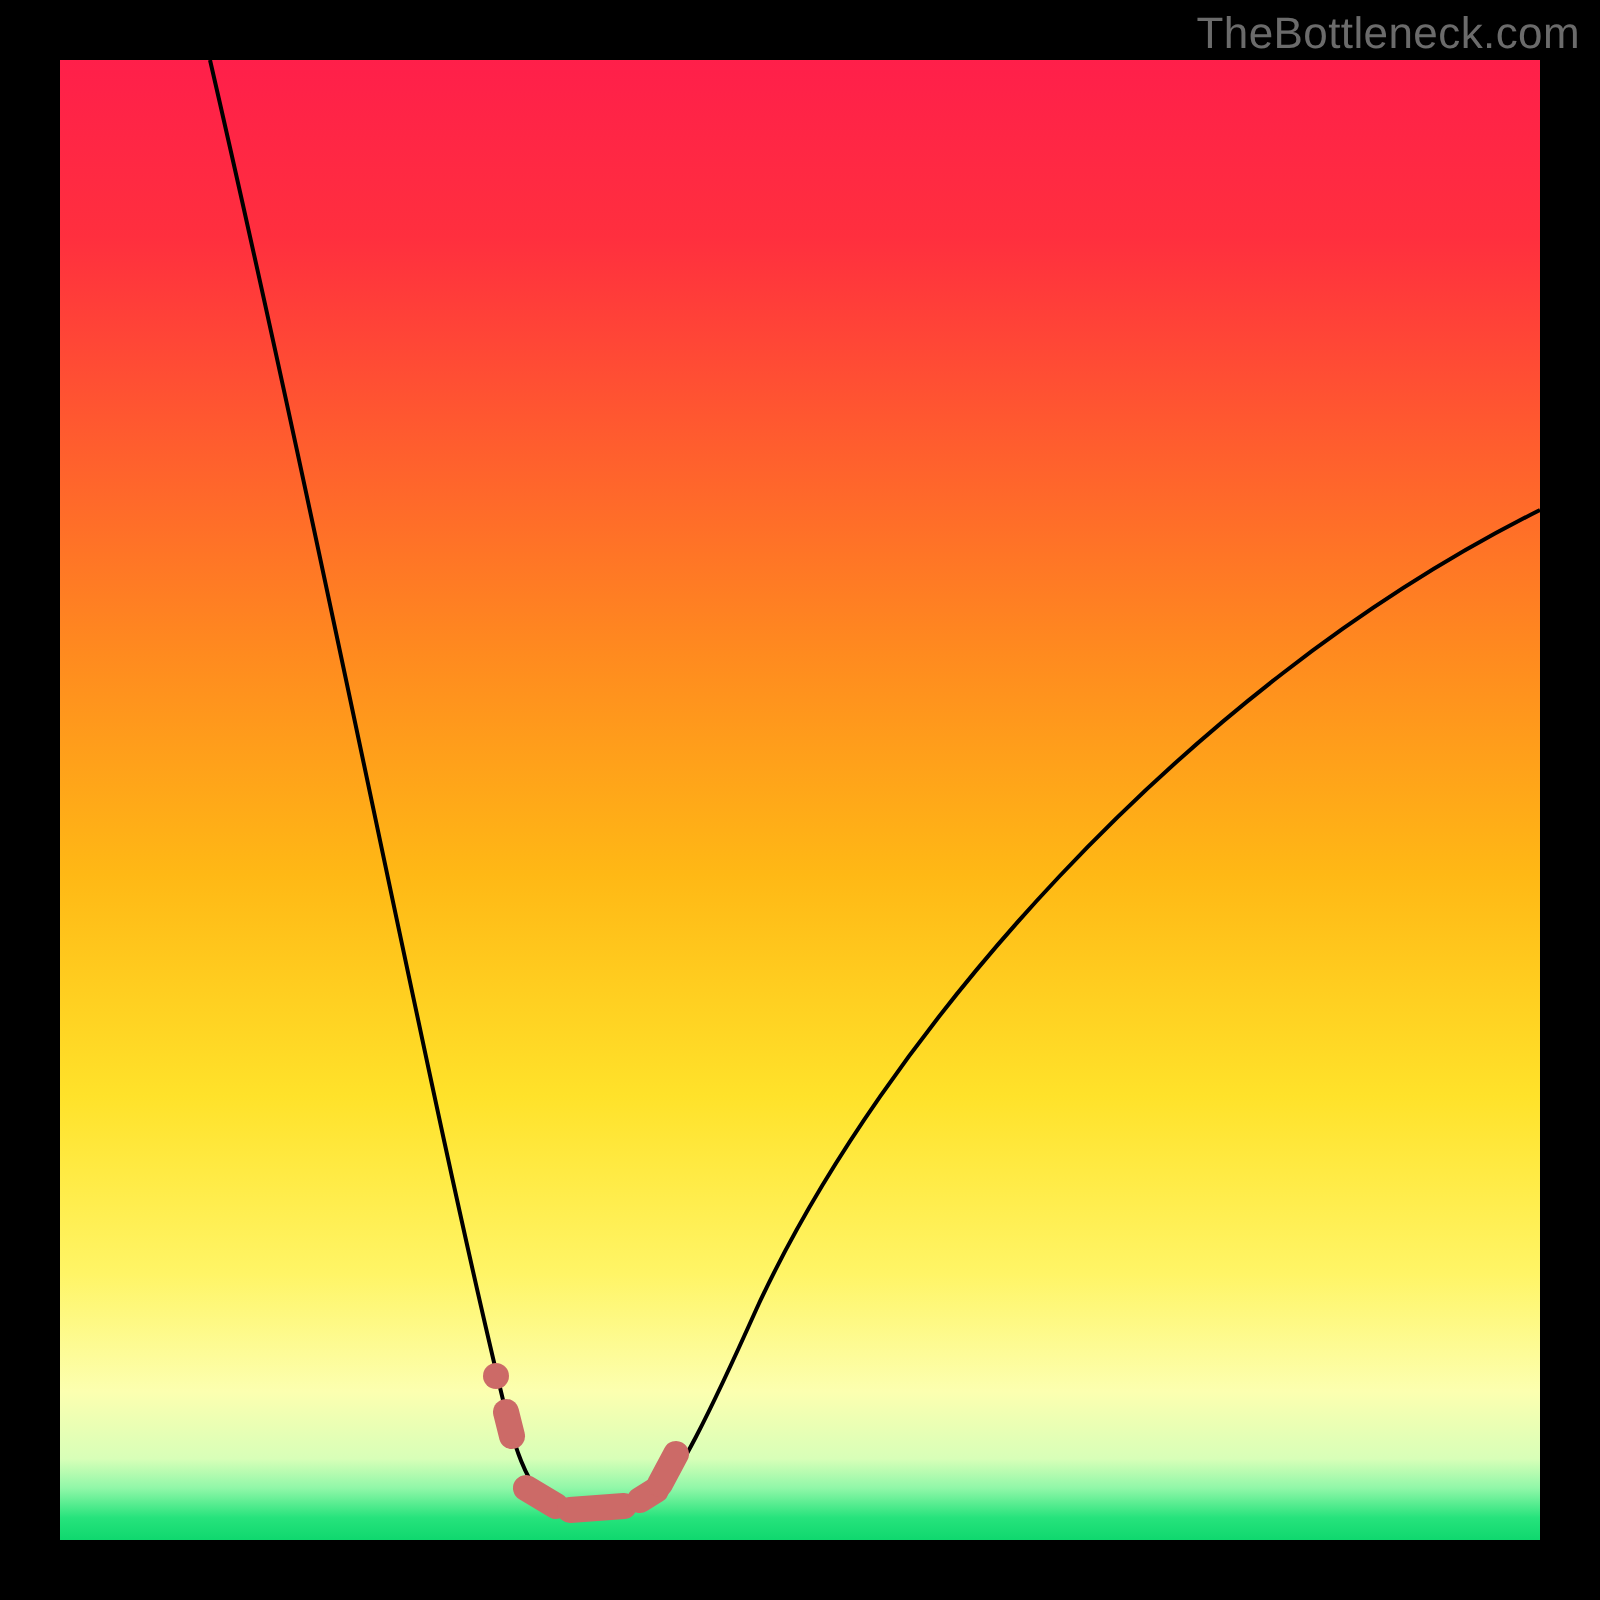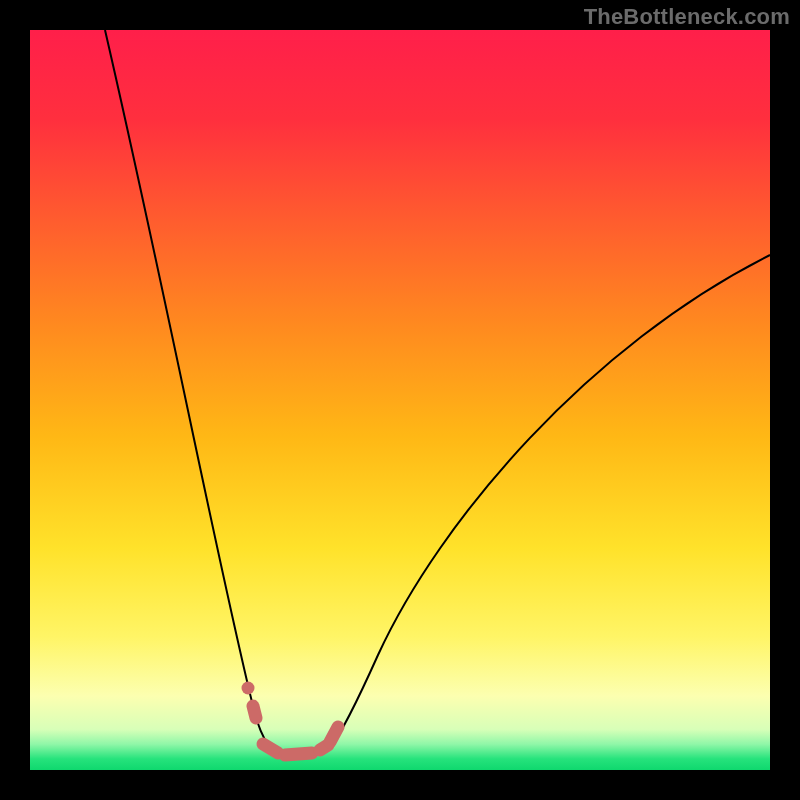--- a/index.html
+++ b/index.html
@@ -26,21 +26,21 @@
     width: 740px;
     height: 740px;
   }
   .watermark {
     position: absolute;
     top: 4px;
     right: 10px;
     color: #6b6b6b;
     font-size: 22px;
     letter-spacing: 0.2px;
-    font-weight: 700;
+    font-weight: 400;
   }
   svg.curves {
     position: absolute;
     left: 30px;
     top: 30px;
     width: 740px;
     height: 740px;
     overflow: visible;
   }
 </style>

